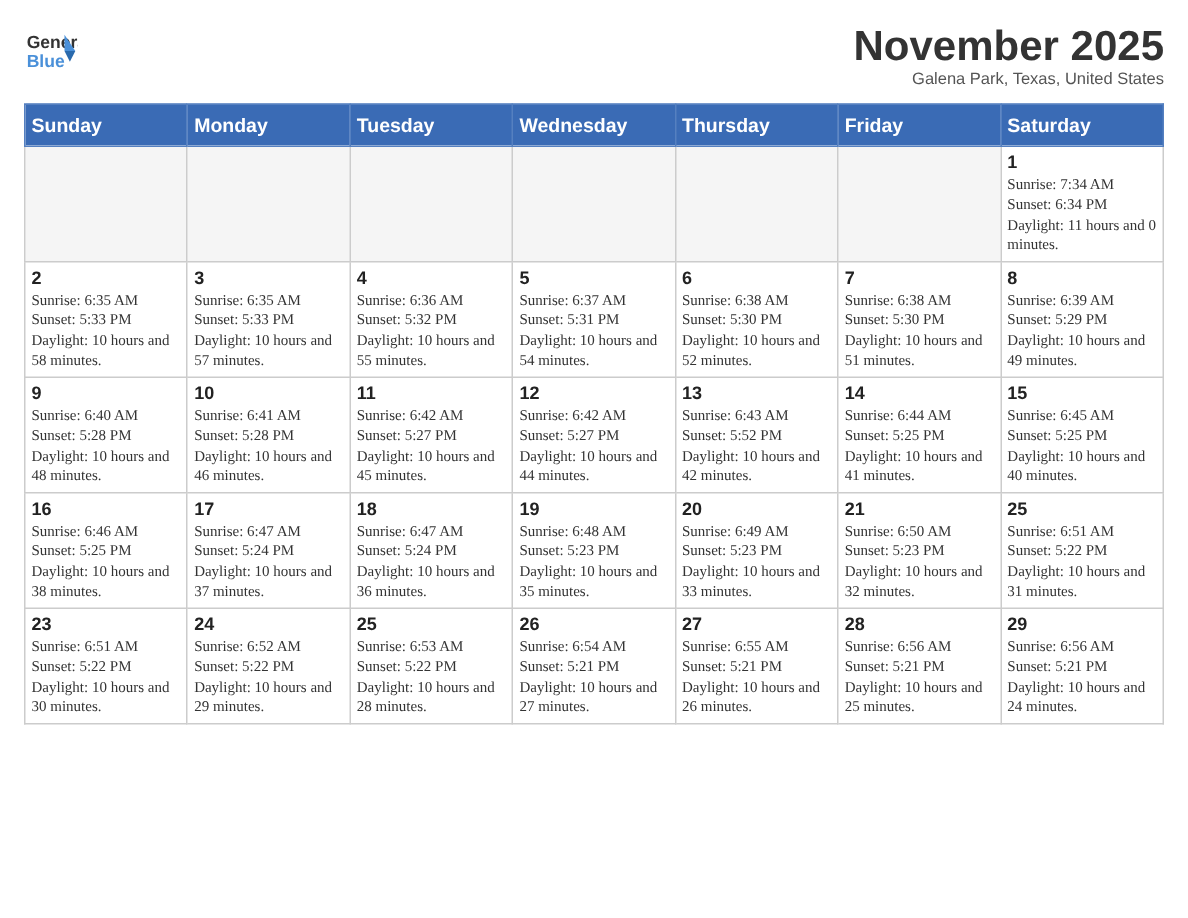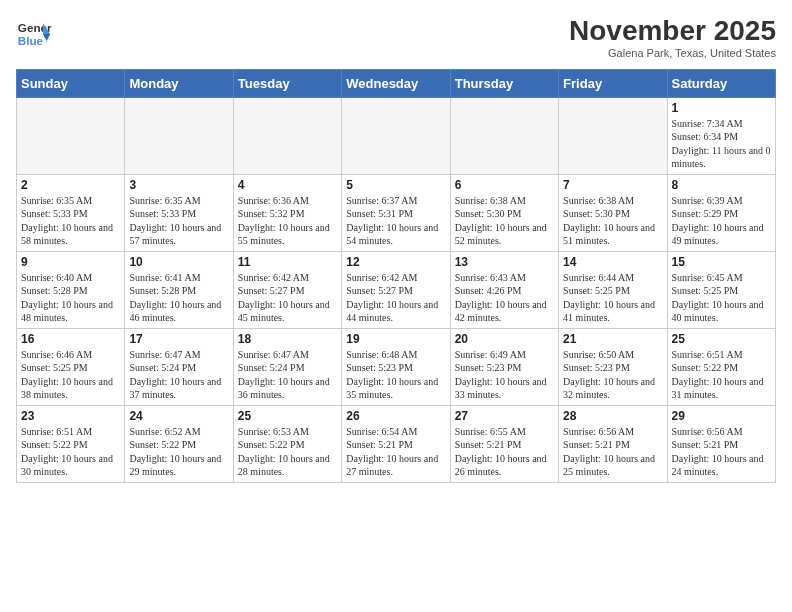--- a/index.html
+++ b/index.html
@@ -192,21 +192,21 @@
         </td>
         <td>
           <span class="day-number">12</span>
           <div class="day-info">Sunrise: 6:42 AM
 Sunset: 5:27 PM
 Daylight: 10 hours and 44 minutes.</div>
         </td>
         <td>
           <span class="day-number">13</span>
           <div class="day-info">Sunrise: 6:43 AM
-Sunset: 4:26 PM
+Sunset: 5:52 PM
 Daylight: 10 hours and 42 minutes.</div>
         </td>
         <td>
           <span class="day-number">14</span>
           <div class="day-info">Sunrise: 6:44 AM
 Sunset: 5:25 PM
 Daylight: 10 hours and 41 minutes.</div>
         </td>
         <td>
           <span class="day-number">15</span>

